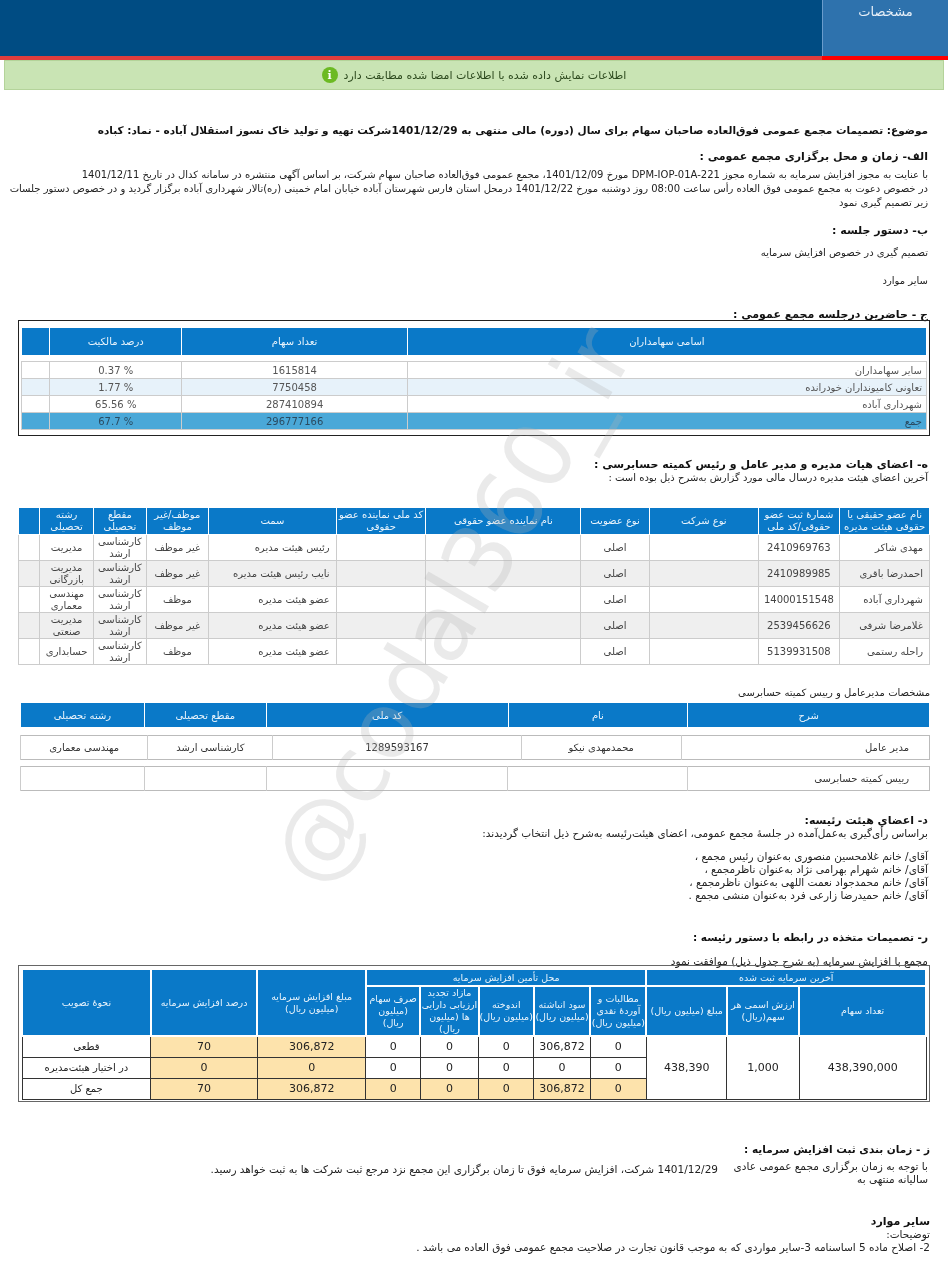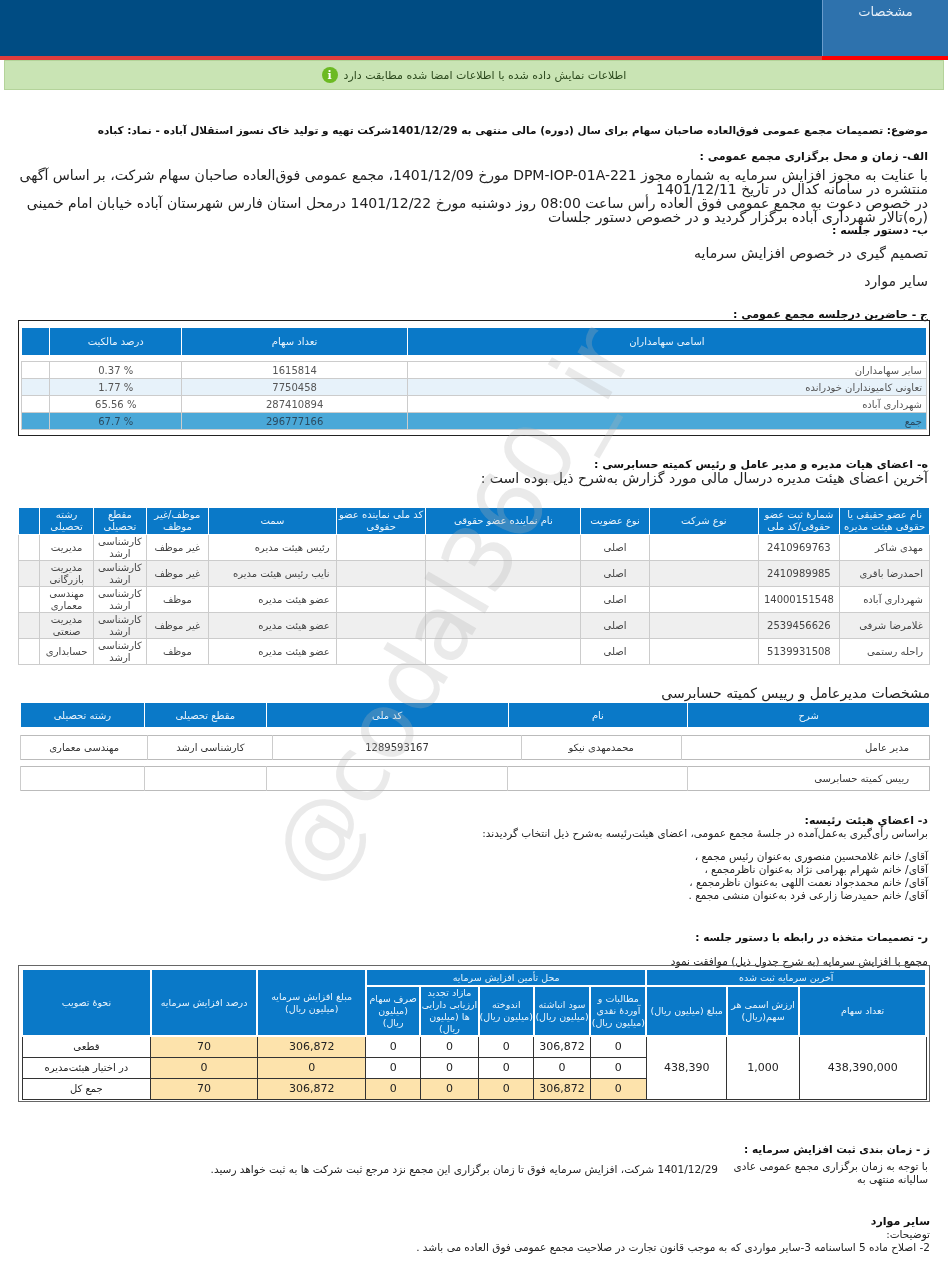--- a/index.html
+++ b/index.html
@@ -9,21 +9,21 @@
   .topbar { position: absolute; top: 0; left: 0; width: 948px; height: 56px; background: #004c83; }
   .topbar .tab { position: absolute; right: 0; top: 0; width: 126px; height: 56px; background: #2e72ad; color: #e8f0f8; font-size: 13px; text-align: center; padding-top: 4px; border-left: 1px solid #6a9ccc; }
   .redline { position: absolute; top: 56px; left: 0; width: 948px; height: 4px; background: #e03d3d; }
   .redline::after { content: ""; position: absolute; right: 0; top: 0; width: 126px; height: 4px; background: #ff0000; }
 
   .notice { position: absolute; top: 60px; left: 4px; width: 940px; height: 30px; background: #c9e4b4; border: 1px solid #b4d39a; display: flex; align-items: center; justify-content: center; gap: 6px; color: #2d4a1e; font-size: 11px; }
   .notice .info-icon { width: 16px; height: 16px; border-radius: 50%; background: #6cba23; color: #fff; font-weight: bold; font-size: 11px; display: flex; align-items: center; justify-content: center; font-family: "DejaVu Serif", serif; }
 
   .abs { position: absolute; }
   .h-bold { font-weight: bold; font-size: 11px; color: #111; }
-  .txt { font-size: 14px; color: #222; line-height: 14px; }
+  .txt { font-size: 10px; color: #222; line-height: 14px; }
 
   table { border-collapse: collapse; }
   .blue-th { background: #0a79c8; color: #eaf4fc; font-weight: normal; font-size: 10px; text-align: center; border: 1px solid #fff; }
 
   
   .sh-wrap { position: absolute; top: 320px; left: 18px; width: 912px; height: 116px; border: 1px solid #222; padding: 6px 2px 0 2px; }
   .sh-table { width: 100%; }
   .sh-table th { height: 28px; }
   .sh-table td { height: 17px; font-size: 10px; color: #555; border: 1px solid #ccc; text-align: center; }
   .sh-table td.name { text-align: right; padding-right: 4px; }
@@ -66,20 +66,21 @@
   <span>اطلاعات نمایش داده شده با اطلاعات امضا شده مطابقت دارد</span>
   <span class="info-icon">i</span>
 </div>
 
 <div class="abs h-bold" style="top:124px; right:20px; font-size:10.5px;">موضوع: تصمیمات مجمع عمومی فوق‌العاده صاحبان سهام برای سال (دوره) مالی منتهی به 1401/12/29شرکت تهیه و تولید خاک نسوز استقلال آباده - نماد: کباده</div>
 
 <div class="abs h-bold" style="top:150px; right:20px;">الف- زمان و محل برگزاری مجمع عمومی :</div>
 <div class="abs txt" style="top:168px; right:20px; width:920px;">
   <div>با عنایت به مجوز افزایش سرمایه به شماره مجوز DPM-IOP-01A-221 مورخ 1401/12/09، مجمع عمومی فوق‌العاده صاحبان سهام شرکت، بر اساس آگهی منتشره در سامانه کدال در تاریخ 1401/12/11</div>
   <div>در خصوص دعوت به مجمع عمومی فوق العاده رأس ساعت 08:00 روز دوشنبه مورخ 1401/12/22 درمحل استان فارس شهرستان آباده خیابان امام خمینی (ره)تالار شهرداری آباده  برگزار گردید و در خصوص دستور جلسات</div>
+  <div>زیر تصمیم گیری نمود</div>
 </div>
 
 <div class="abs h-bold" style="top:224px; right:20px;">ب- دستور جلسه :</div>
 <div class="abs txt" style="top:246px; right:20px;">تصمیم گیری در خصوص افزایش سرمایه</div>
 <div class="abs txt" style="top:274px; right:20px;">سایر موارد</div>
 
 <div class="abs h-bold" style="top:308px; right:20px;">ج - حاضرین درجلسه مجمع عمومی :</div>
 <div class="sh-wrap">
   <table class="sh-table">
     <tbody>
@@ -244,21 +245,21 @@
 <div class="abs" style="top:814px; right:20px; font-size:10.5px; line-height:13px;">
   <div class="h-bold">د- اعضاي هيئت رئيسه:</div>
   <div>براساس رأی‌گیری به‌عمل‌آمده در جلسهٔ مجمع عمومی، اعضای هیئت‌رئیسه به‌شرح ذیل انتخاب گردیدند:</div>
   <div style="height:10px;"></div>
   <div>آقای/ خانم  غلامحسین منصوری  به‌عنوان رئیس مجمع ،</div>
   <div>آقای/ خانم  شهرام بهرامی نژاد  به‌عنوان ناظرمجمع ،</div>
   <div>آقای/ خانم  محمدجواد نعمت اللهی  به‌عنوان ناظرمجمع ،</div>
   <div>آقای/ خانم  حمیدرضا زارعی فرد  به‌عنوان منشی مجمع .</div>
 </div>
 
-<div class="abs h-bold" style="top:931px; right:20px; font-size:10.5px;">ر- تصمیمات متخذه در رابطه با دستور جلسه :</div>
+<div class="abs h-bold" style="top:931px; right:20px; font-size:10.5px;">ر- تصمیمات متخذه در رابطه با دستور رئیسه :</div>
 <div class="abs" style="top:955px; right:20px; font-size:10.5px;">مجمع با افزایش سرمایه (به شرح جدول ذیل) موافقت نمود</div>
 
 <div class="cap-wrap">
   <table class="cap-table">
     <tbody>
         <tr style="height:17px;">
       <th colspan="3">آخرین سرمایه ثبت شده</th>
       <th colspan="5">محل تأمین  افزایش سرمایه</th>
       <th rowspan="2" style="width:108px;">مبلغ افزایش سرمایه (میلیون ریال)</th>
       <th rowspan="2" style="width:106px;">درصد افزایش سرمایه</th>

